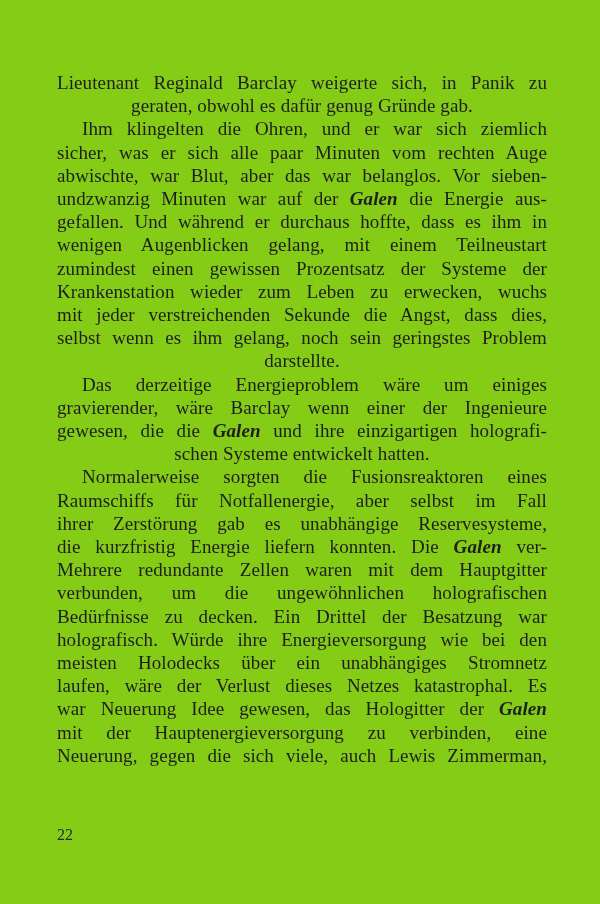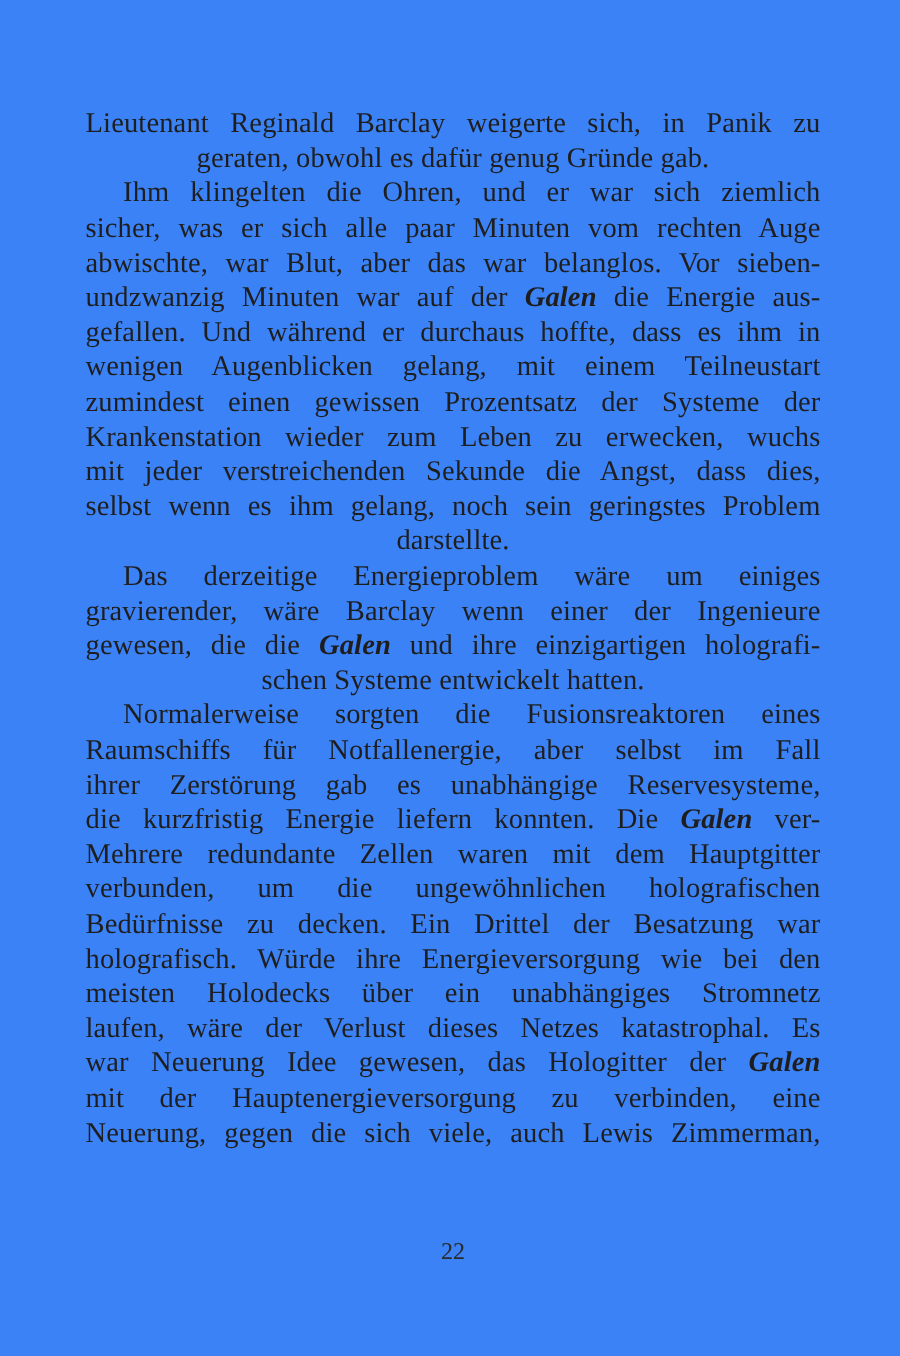--- a/index.html
+++ b/index.html
@@ -10,21 +10,21 @@
   body {
     width: 600px;
     height: 904px;
     background: #fdfdfc;
     overflow: hidden;
   }
   .book-page {
     position: relative;
     width: 600px;
     height: 904px;
-    background: #3b82f6;
+    background: #84cc16;
     color: #1e1e1e;
     font-family: "Liberation Serif", "DejaVu Serif", serif;
   }
   .text-block {
     position: absolute;
     left: 57px;
     top: 71px;
     width: 490px;
     font-size: 19px;
     line-height: 23.2px;
@@ -44,21 +44,20 @@
   }
   .em {
     font-style: italic;
     font-weight: bold;
   }
   .page-number {
     position: absolute;
     left: 57px;
     top: 826px;
     width: 490px;
-    text-align: center;
     font-size: 16px;
     color: #2a2a2a;
   }
 </style>
 </head>
 <body>
 
 <div class="book-page">
   <div class="text-block">
       <div class="line j"><span>Lieutenant Reginald Barclay weigerte sich, in Panik zu</span></div>

